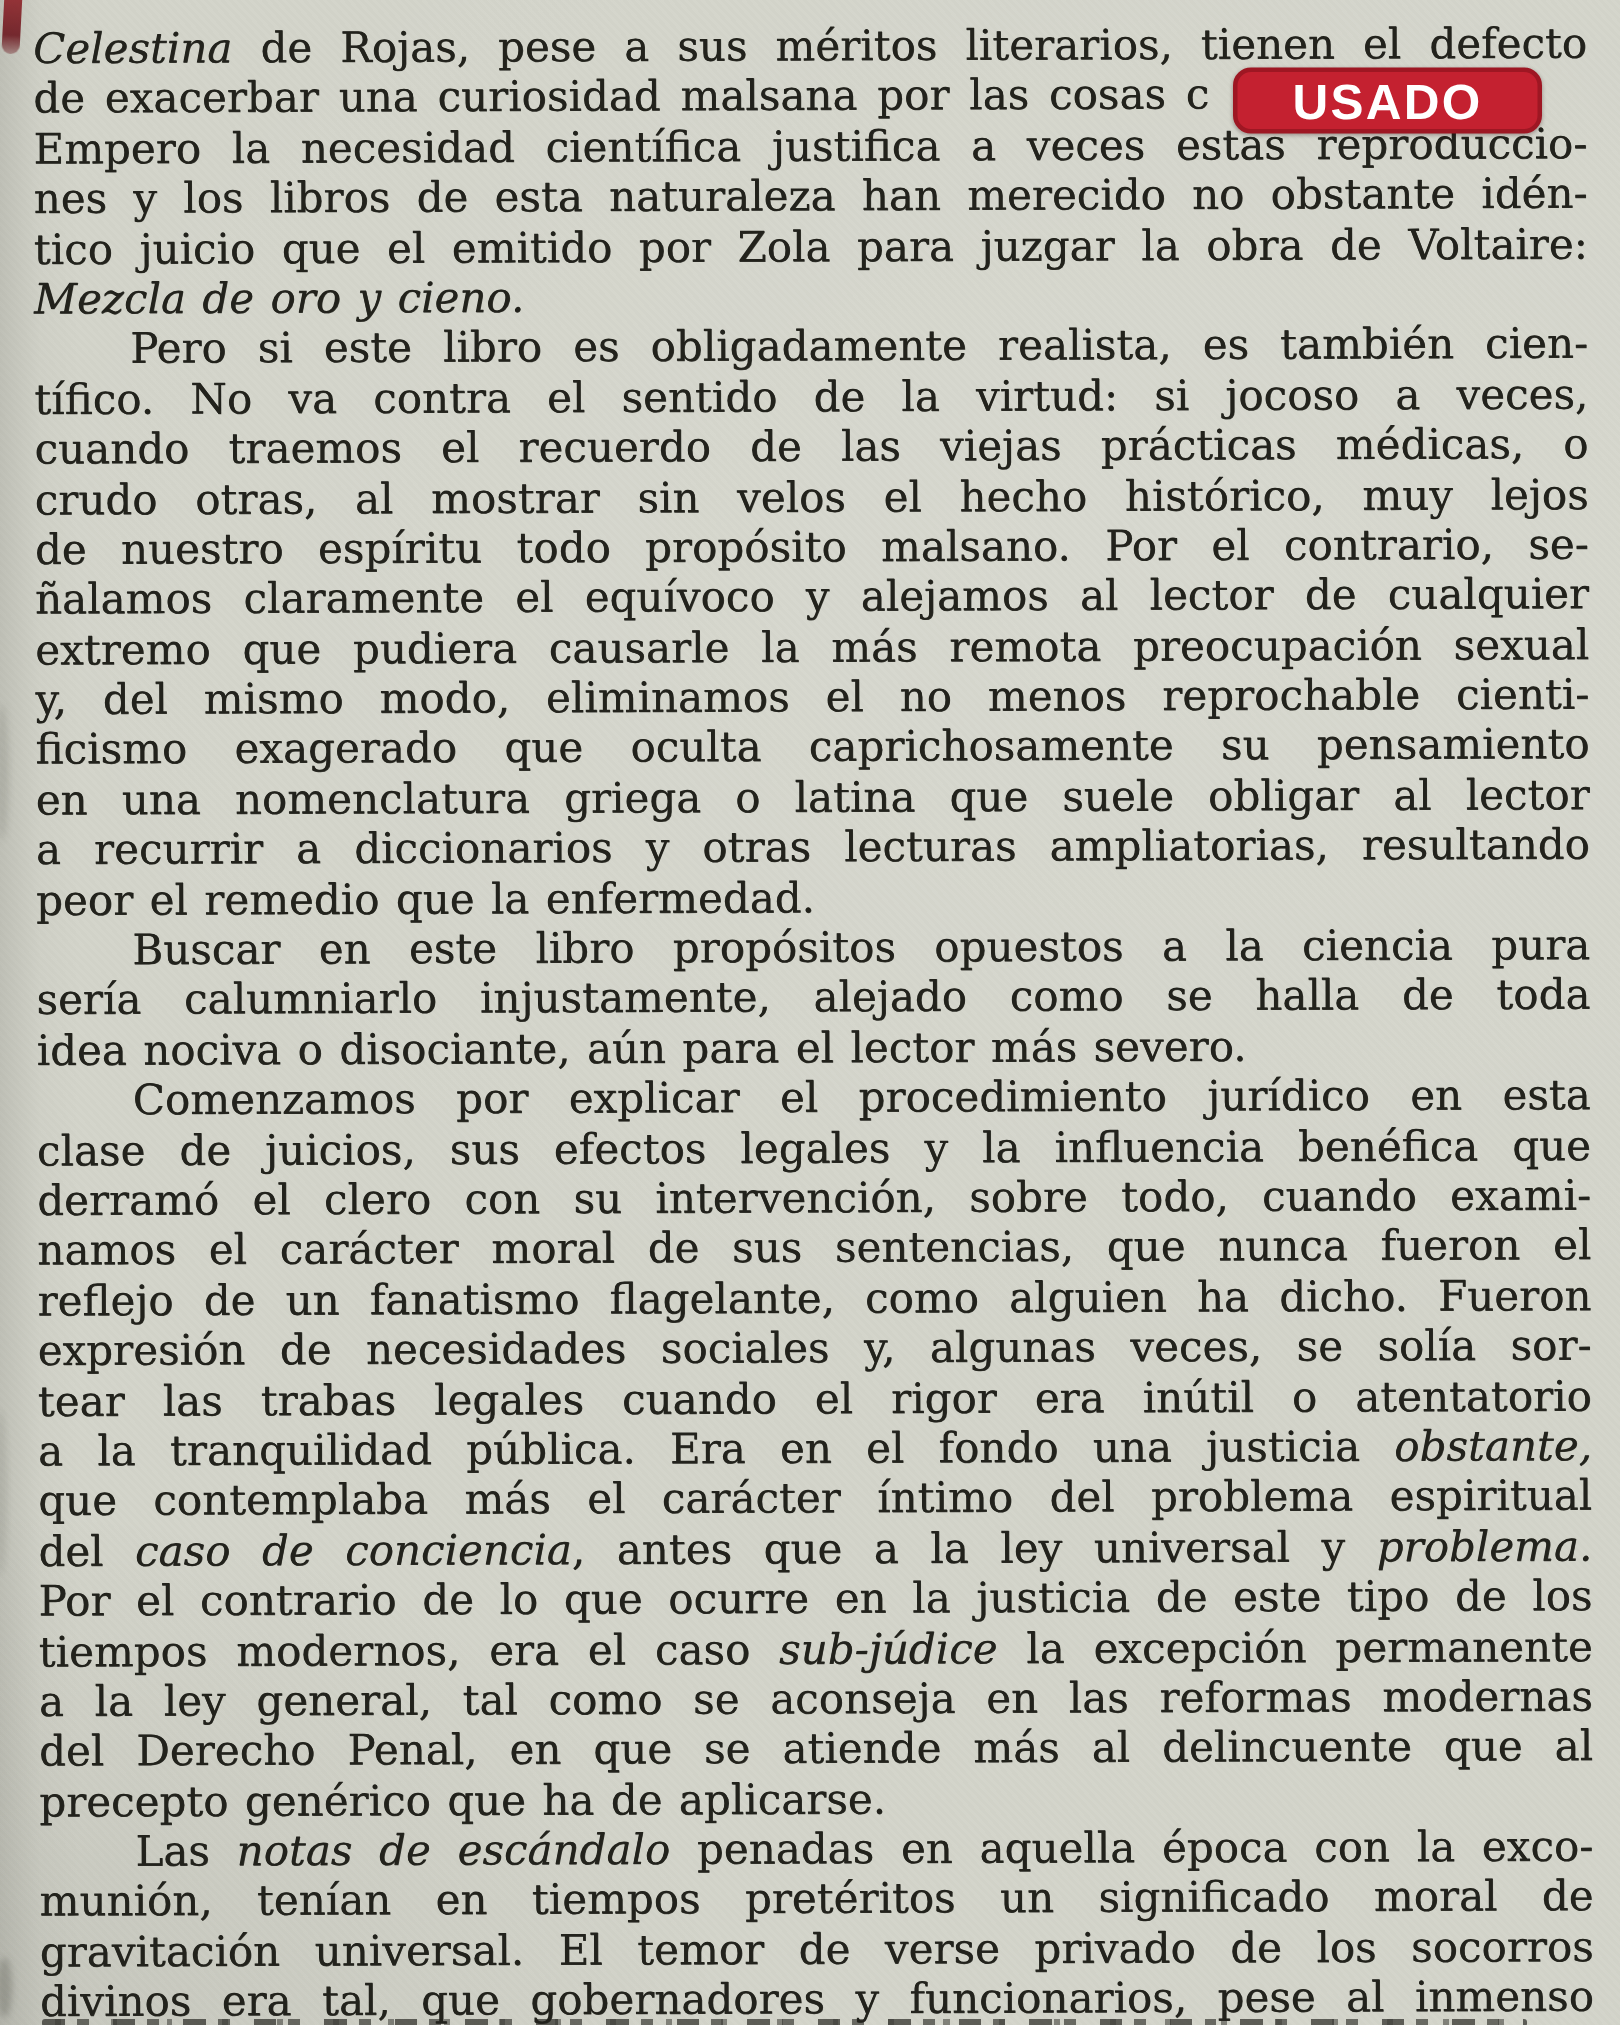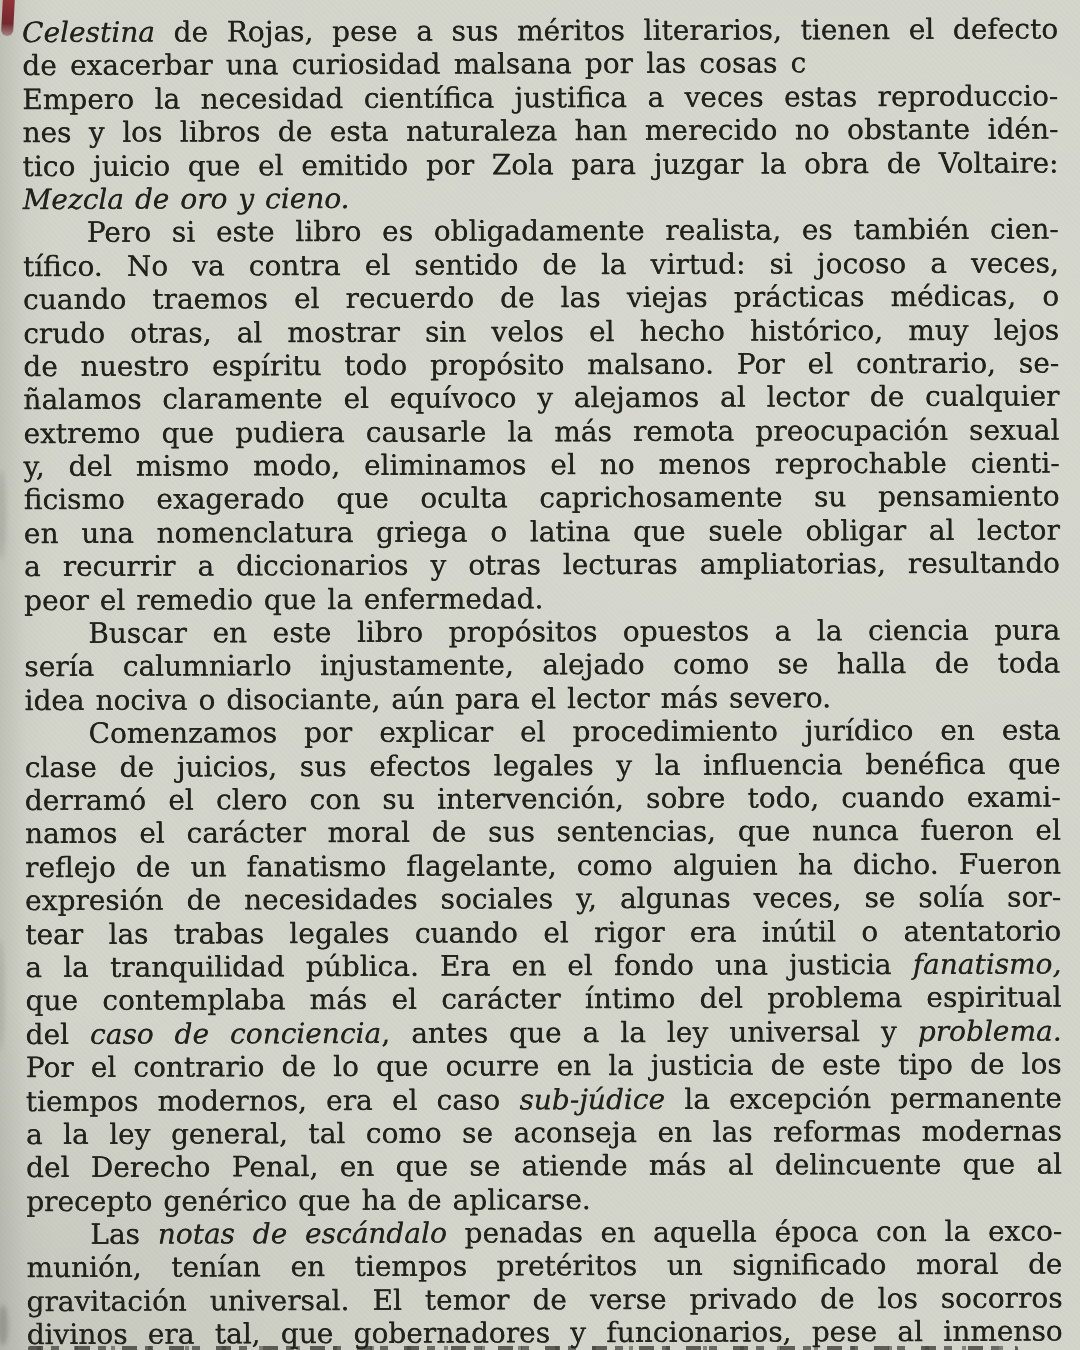--- a/index.html
+++ b/index.html
@@ -113,32 +113,35 @@
         <div class="line end"><span>idea nociva o disociante, aún para el lector más severo.</span></div>
       </div>
       <div>
         <div class="line indent"><span>Comenzamos por explicar el procedimiento jurídico en esta</span></div>
         <div class="line"><span>clase de juicios, sus efectos legales y la influencia benéfica que</span></div>
         <div class="line"><span>derramó el clero con su intervención, sobre todo, cuando exami-</span></div>
         <div class="line"><span>namos el carácter moral de sus sentencias, que nunca fueron el</span></div>
         <div class="line"><span>reflejo de un fanatismo flagelante, como alguien ha dicho. Fueron</span></div>
         <div class="line"><span>expresión de necesidades sociales y, algunas veces, se solía sor-</span></div>
         <div class="line"><span>tear las trabas legales cuando el rigor era inútil o atentatorio</span></div>
-        <div class="line"><span>a la tranquilidad pública. Era en el fondo una justicia </span><span class="it">fanatismo,</span></div>
+        <div class="line"><span>a la tranquilidad pública. Era en el fondo una justicia </span><span class="it">obstante,</span></div>
         <div class="line"><span>que contemplaba más el carácter íntimo del problema espiritual</span></div>
         <div class="line"><span>del </span><span class="it">caso de conciencia</span><span>, antes que a la ley universal y </span><span class="it">problema.</span></div>
         <div class="line"><span>Por el contrario de lo que ocurre en la justicia de este tipo de los</span></div>
         <div class="line"><span>tiempos modernos, era el caso </span><span class="it">sub-júdice</span><span> la excepción permanente</span></div>
         <div class="line"><span>a la ley general, tal como se aconseja en las reformas modernas</span></div>
         <div class="line"><span>del Derecho Penal, en que se atiende más al delincuente que al</span></div>
         <div class="line end"><span>precepto genérico que ha de aplicarse.</span></div>
       </div>
       <div>
         <div class="line indent"><span>Las </span><span class="it">notas de escándalo</span><span> penadas en aquella época con la exco-</span></div>
         <div class="line"><span>munión, tenían en tiempos pretéritos un significado moral de</span></div>
         <div class="line"><span>gravitación universal. El temor de verse privado de los socorros</span></div>
         <div class="line"><span>divinos era tal, que gobernadores y funcionarios, pese al inmenso</span></div>
       </div>
     </div>
 
+  <div class="badge">
+    <span>USADO</span>
+  </div>
 
   <div class="cut-line"></div>
 </div>
 
 </body></html>

